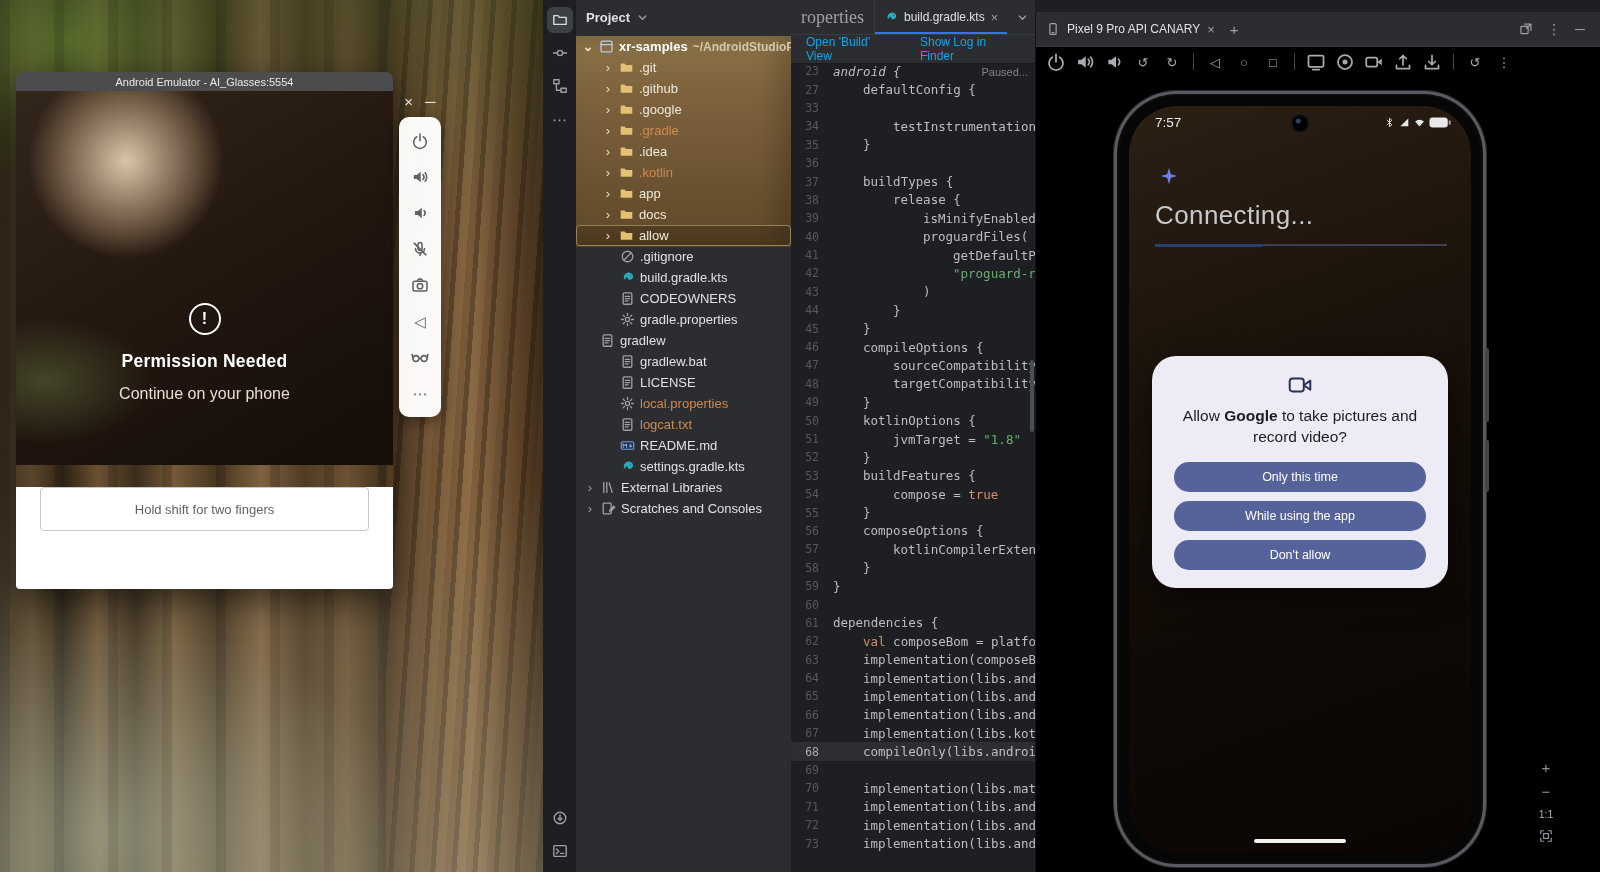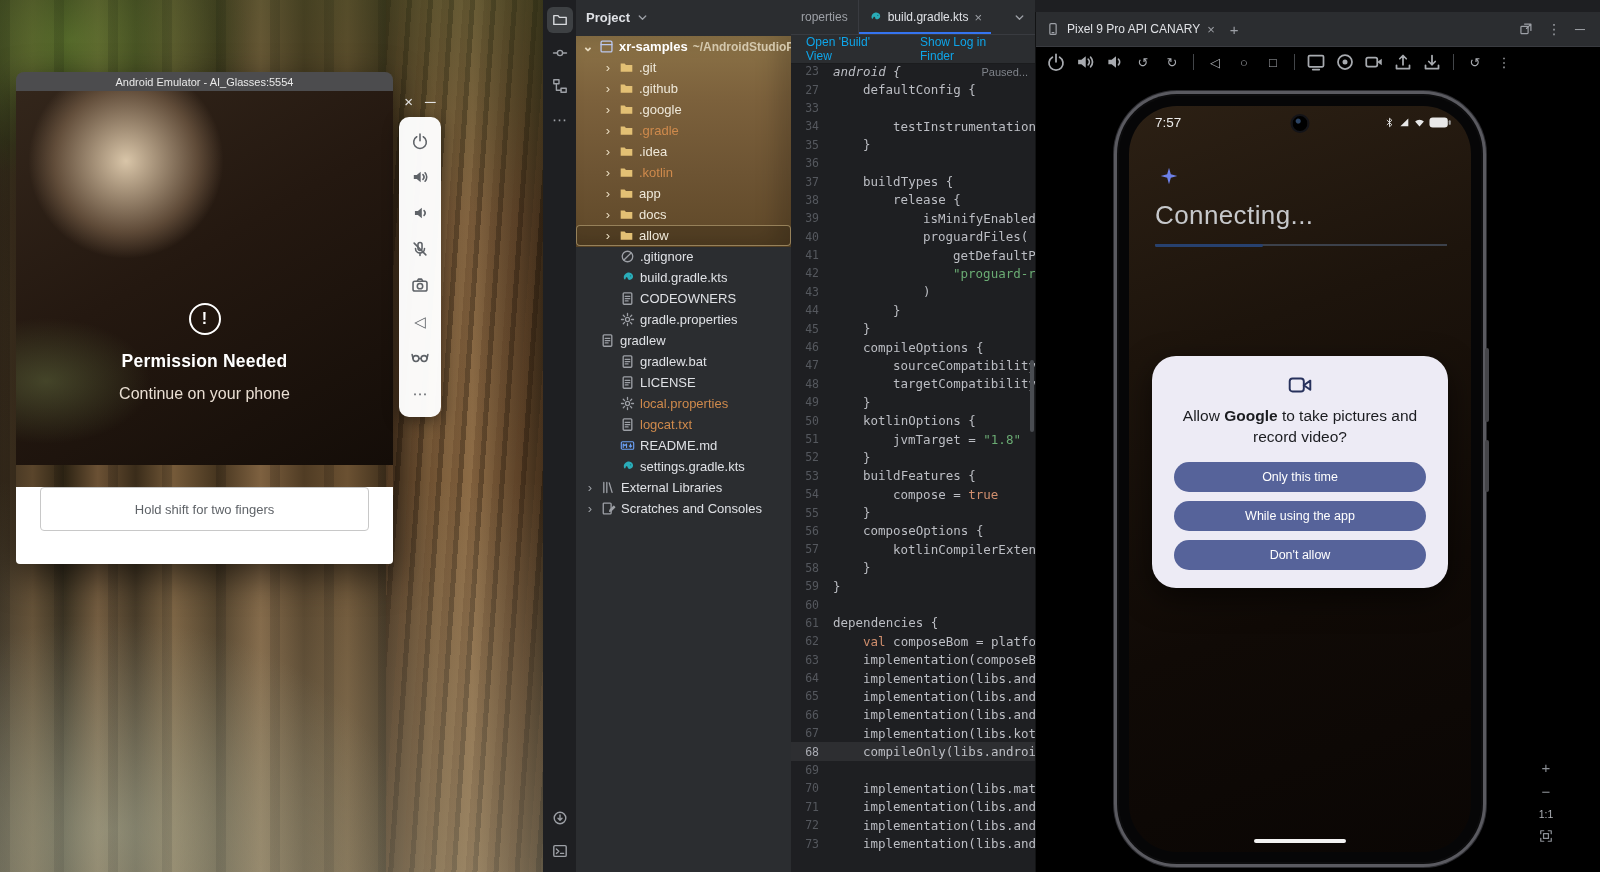--- a/index.html
+++ b/index.html
@@ -26,21 +26,21 @@
   .emu-screen{position:relative;height:374px;
     background:
       radial-gradient(circle 130px at 110px 70px, rgba(226,206,176,0.95), rgba(160,130,100,0.45) 55%, rgba(60,40,25,0) 75%),
       radial-gradient(ellipse 150px 90px at 30px 290px, rgba(96,106,62,0.55), rgba(0,0,0,0) 70%),
       linear-gradient(150deg,#33261b 0%,#241810 45%,#140d08 100%);}
   .perm{position:absolute;left:0;right:0;top:212px;text-align:center;}
   .perm-ic{width:28px;height:28px;border:2.5px solid #fff;border-radius:50%;margin:0 auto 16px;
     color:#fff;font-weight:bold;font-size:16px;line-height:27px;}
   .perm-title{color:#fff;font-size:17.5px;font-weight:700;letter-spacing:.2px;}
   .perm-sub{margin-top:13px;color:#e9ded2;font-size:16px;font-weight:300;}
-  .emu-bottom{height:77px;background:#ffffff;}
+  .emu-bottom{height:102px;background:#ffffff;}
   .emu-hint{margin:22px 24px 0;height:42px;border:1px solid #c8c8c8;border-radius:4px;
     display:flex;align-items:center;justify-content:center;color:#5f6368;font-size:13px;background:#fff;}
   
   .emu-float{position:absolute;left:399px;top:94px;width:42px;z-index:3;}
   .emu-winbtns{display:flex;gap:12px;justify-content:center;color:#e4e4e4;font-size:13px;margin-bottom:7px;}
   .emu-winbtns span{cursor:default;}
   .emu-panel{background:rgba(255,255,255,0.97);border-radius:10px;padding:6px 0;box-shadow:0 4px 16px rgba(0,0,0,0.45);}
   .emu-tool{width:42px;height:36px;display:flex;align-items:center;justify-content:center;color:#5f6368;}
   
   .ic{display:inline-flex;align-items:center;justify-content:center;}
@@ -66,21 +66,21 @@
   .trow.inbark .chev{color:#e9dcc0;}
   .trow .ticon{flex:none;display:flex;}
   .trow .ticon svg{width:15px;height:15px;}
   .trow .suffix{color:#d4c8ad;font-size:12px;overflow:hidden;text-overflow:clip;}
   .trow.root-row{font-weight:700;color:#ffffff;}
   .trow.excluded{color:#cf8a4c;}
   .trow.sel{box-shadow:inset 0 0 0 1px #96815a;background:rgba(25,18,8,0.22);border-radius:4px;}
   
   .editor{position:absolute;left:791px;top:0;width:244px;height:872px;background:#1e1f22;overflow:hidden;}
   .tabs{height:34px;background:#2b2d30;border-bottom:1px solid #393b40;display:flex;align-items:stretch;color:#dfe1e5;}
-  .tab-partial{display:flex;align-items:center;padding:0 10px;color:#9da0a6;font-size:12px;border-right:1px solid #393b40;}
+  .tab-partial{display:flex;align-items:center;padding:0 10px;color:#9da0a6;font-size:18px;border-right:1px solid #393b40;font-family:Liberation Serif, serif;}
   .tab-active{display:flex;align-items:center;gap:6px;padding:0 9px;font-size:12px;position:relative;}
   .tab-active::after{content:"";position:absolute;left:0;right:0;bottom:0;height:2px;background:#3574f0;}
   .tab-active .ic svg{width:14px;height:14px;}
   .tab-x{color:#9da0a6;font-size:13px;}
   .tab-chev{margin-left:auto;display:flex;align-items:center;padding:0 9px;color:#9da0a6;}
   .tab-chev svg{width:13px;height:13px;}
   .banner{height:28px;background:#2b2d30;display:flex;align-items:center;gap:24px;padding:0 15px;border-bottom:1px solid #1b1c1e;}
   .banner a{color:#0ea5e9;font-size:12px;text-decoration:none;}
   .paused{position:absolute;top:66px;right:7px;color:#7f838a;font-size:11px;z-index:2;}
   .code{position:absolute;top:62px;left:0;right:0;bottom:0;font-family:"DejaVu Sans Mono",monospace;font-size:12.5px;color:#bcbec4;}

